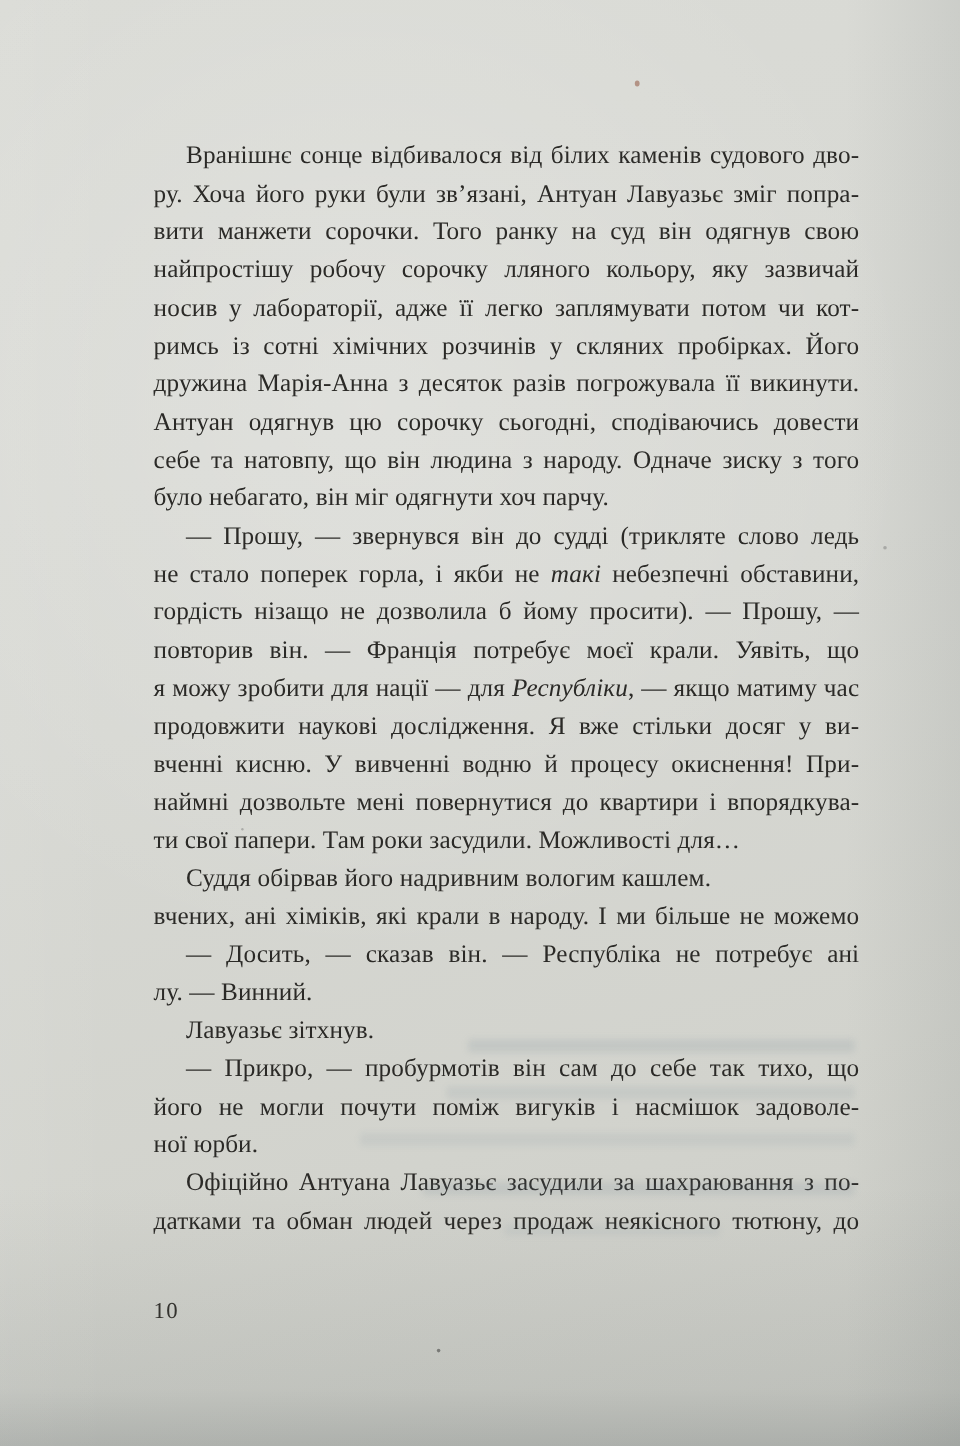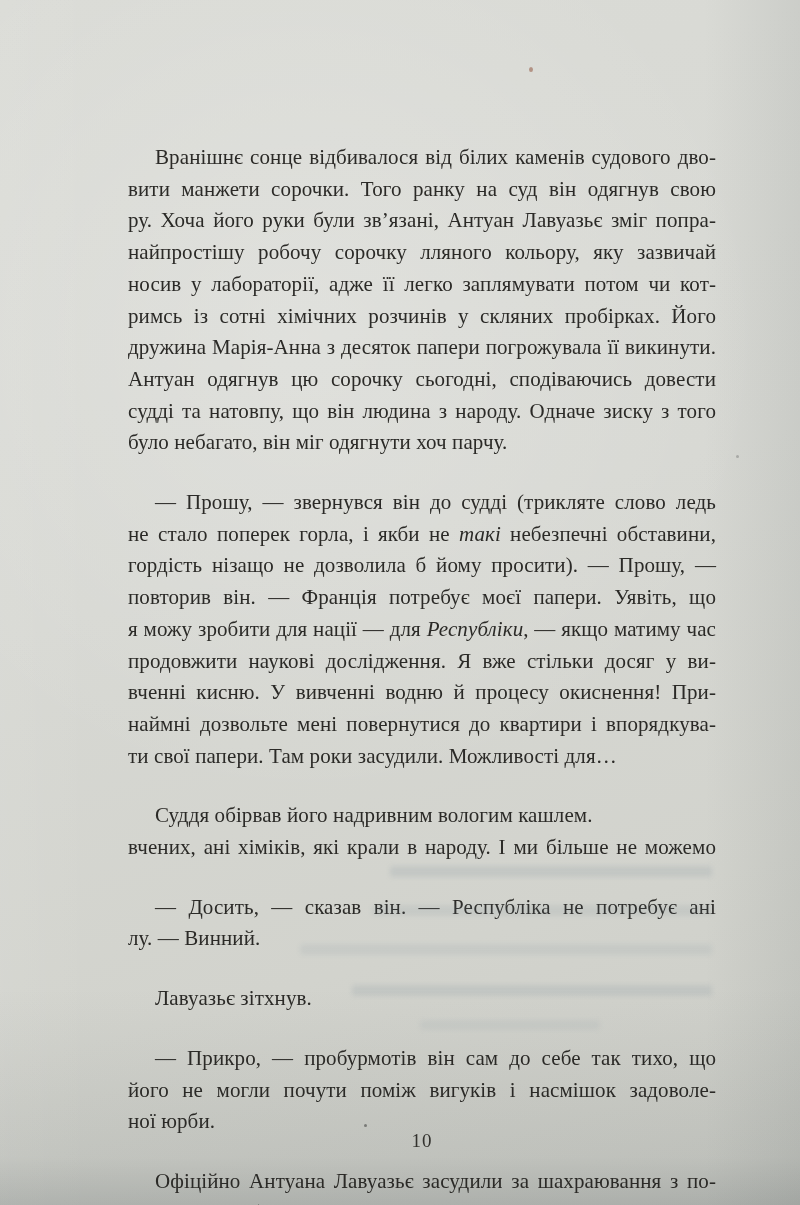--- a/index.html
+++ b/index.html
@@ -28,29 +28,28 @@
     text-rendering: optimizeLegibility;
   }
 
   .line {
     text-align: justify;
     text-align-last: justify;
     white-space: normal;
     letter-spacing: 0.1px;
   }
   .line.last { text-align-last: left; }
-  .line.indent { text-indent: 27px; margin-top: 28px; }
+  .line.indent { text-indent: 27px; }
   .line i { font-style: italic; }
 
   #folio {
     position: absolute;
     left: 128px;
-    top: 1130px;
+    top: 1082px;
     width: 588px;
-    text-align: center;
     font-size: 19px;
     color: #33322e;
     letter-spacing: 1px;
   }
 
   
   .show-through {
     position: absolute;
     background: rgba(116,138,148,0.16);
     filter: blur(2.5px);
@@ -74,33 +73,33 @@
   #speck3 { left: 736px; top: 455px; width: 3px; height: 3px; background: rgba(90,90,88,0.35); }
   #speck4 { left: 201px; top: 690px; width: 2px; height: 2px; background: rgba(90,90,88,0.35); }
 </style>
 </head>
 <body>
 
 <div id="page-photo">
 
   <div id="text-block">
       <div class="line indent">Вранішнє сонце відбивалося від білих каменів судового дво-</div>
+      <div class="line">ру. Хоча його руки були зв’язані, Антуан Лавуазьє зміг попра-</div>
       <div class="line">вити манжети сорочки. Того ранку на суд він одягнув свою</div>
-      <div class="line">ру. Хоча його руки були зв’язані, Антуан Лавуазьє зміг попра-</div>
       <div class="line">найпростішу робочу сорочку лляного кольору, яку зазвичай</div>
       <div class="line">носив у лабораторії, адже її легко заплямувати потом чи кот-</div>
       <div class="line">римсь із сотні хімічних розчинів у скляних пробірках. Його</div>
-      <div class="line">дружина Марія-Анна з десяток папери погрожувала її викинути.</div>
+      <div class="line">дружина Марія-Анна з десяток разів погрожувала її викинути.</div>
       <div class="line">Антуан одягнув цю сорочку сьогодні, сподіваючись довести</div>
-      <div class="line">судді та натовпу, що він людина з народу. Одначе зиску з того</div>
+      <div class="line">себе та натовпу, що він людина з народу. Одначе зиску з того</div>
       <div class="line last">було небагато, він міг одягнути хоч парчу.</div>
       <div class="line indent">— Прошу, — звернувся він до судді (трикляте слово ледь</div>
       <div class="line">не стало поперек горла, і якби не <i>такі</i> небезпечні обставини,</div>
       <div class="line">гордість нізащо не дозволила б йому просити). — Прошу, —</div>
-      <div class="line">повторив він. — Франція потребує моєї папери. Уявіть, що</div>
+      <div class="line">повторив він. — Франція потребує моєї крали. Уявіть, що</div>
       <div class="line">я можу зробити для нації — для <i>Республіки</i>, — якщо матиму час</div>
       <div class="line">продовжити наукові дослідження. Я вже стільки досяг у ви-</div>
       <div class="line">вченні кисню. У вивченні водню й процесу окиснення! При-</div>
       <div class="line">наймні дозвольте мені повернутися до квартири і впорядкува-</div>
       <div class="line last">ти свої папери. Там роки засудили. Можливості для…</div>
       <div class="line indent last">Суддя обірвав його надривним вологим кашлем.</div>
       <div class="line">вчених, ані хіміків, які крали в народу. І ми більше не можемо</div>
       <div class="line indent">— Досить, — сказав він. — Республіка не потребує ані</div>
       <div class="line last">лу. — Винний.</div>
       <div class="line indent last">Лавуазьє зітхнув.</div>

